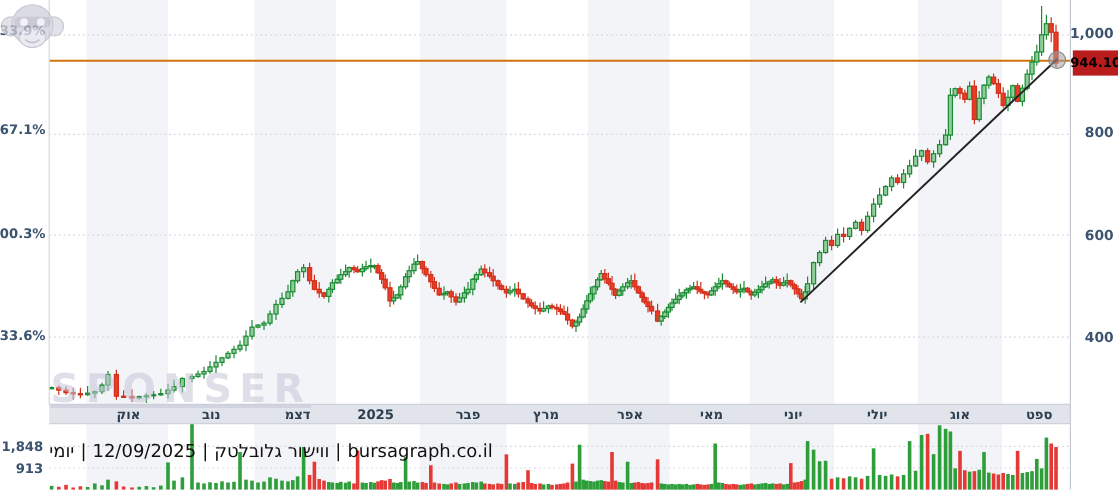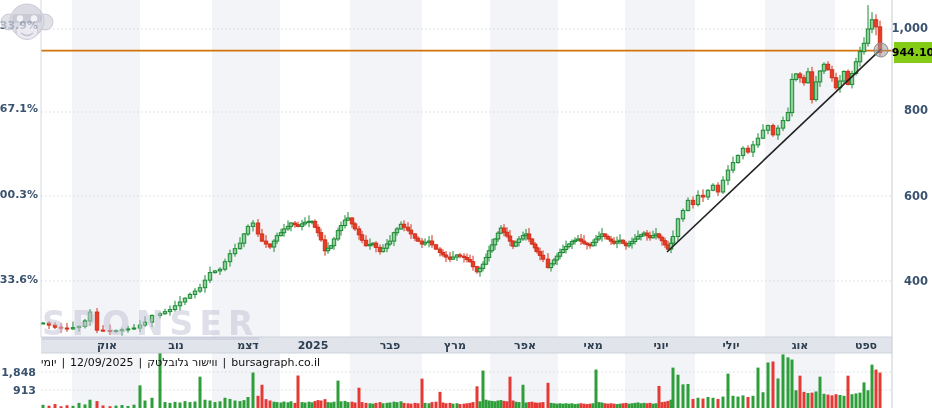--- a/index.html
+++ b/index.html
@@ -1,22 +1,22 @@
 <!DOCTYPE html>
 <html><head>
 <meta charset="utf-8">
 <style>
   html,body{margin:0;padding:0;background:#fff;}
   .stage{position:relative;width:932px;height:411px;background:#ffffff;overflow:hidden;
          font-family:"DejaVu Sans","Liberation Sans",sans-serif;}
   .stage svg{position:absolute;left:0;top:0;}
-  .footer{position:absolute;left:41px;top:356px;height:17px;display:flex;align-items:flex-start;gap:5px;
-          font-size:11px;color:#111;direction:ltr;}
+  .footer{position:absolute;left:41px;top:368px;height:17px;display:flex;align-items:flex-end;gap:5px;
+          font-size:15px;color:#111;direction:ltr;}
   .footer span{unicode-bidi:isolate;}
-  .price-tag{position:absolute;left:894px;top:42px;width:38px;height:21px;background:#84cc16;
+  .price-tag{position:absolute;left:894px;top:42px;width:38px;height:21px;background:#b91c1c;
              color:#000;font-size:11px;font-weight:bold;display:flex;align-items:center;justify-content:center;}
   .watermark{position:absolute;left:42px;top:304px;font-size:33px;font-weight:bold;letter-spacing:6px;
              color:rgba(196,196,216,0.55);z-index:5;pointer-events:none;text-decoration:underline;}
   .monkey{position:absolute;left:166px;top:322px;z-index:6;opacity:.75;pointer-events:none;}
 </style>
 </head>
 <body>
 
 <div class="stage">
   <svg id="plot" width="932" height="411">

